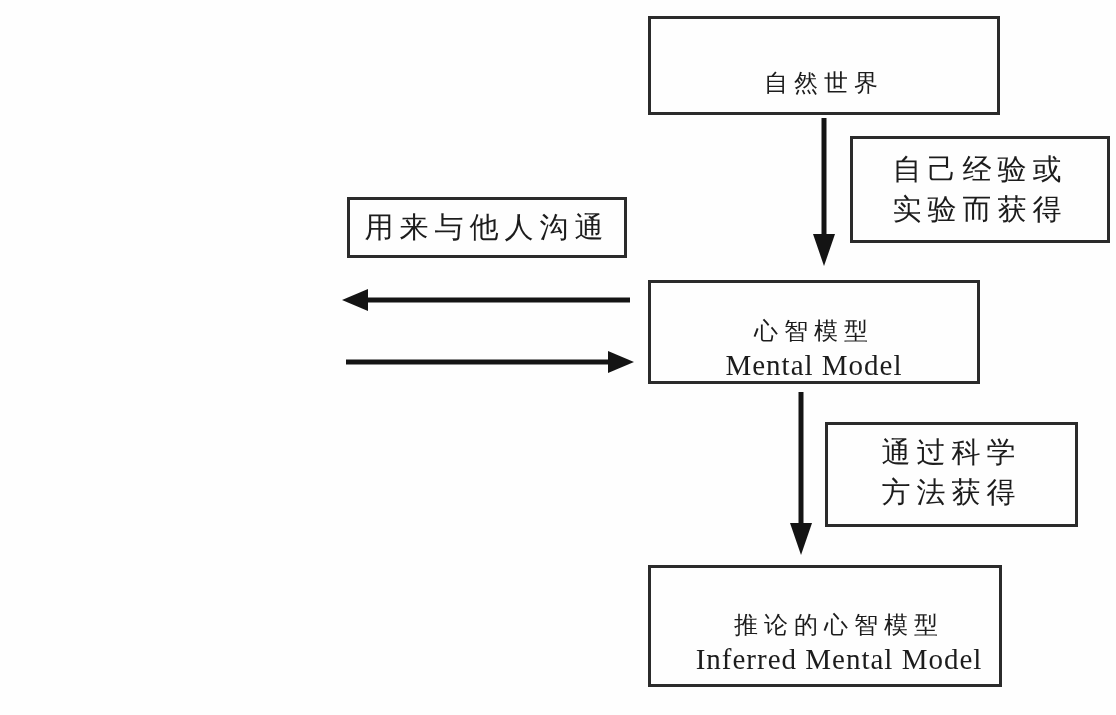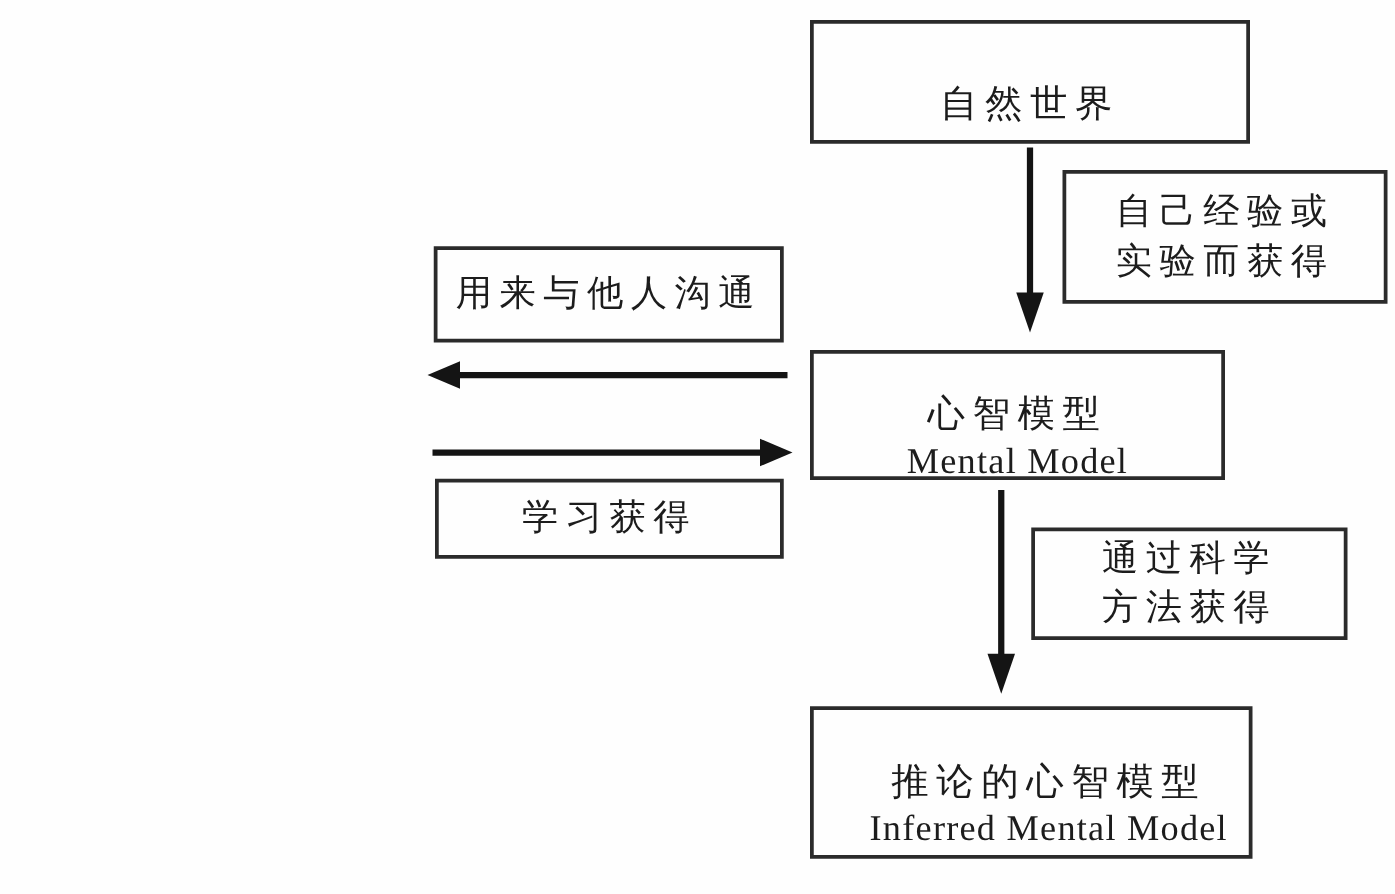--- a/index.html
+++ b/index.html
@@ -21,21 +21,21 @@
     box-sizing: border-box;
     border: 3px solid #2b2b2b;
     background: #fefefe;
     display: flex;
     flex-direction: column;
     justify-content: center;
     align-items: center;
     text-align: center;
   }
   .node .zh {
-    font-size: 30px;
+    font-size: 24px;
     letter-spacing: 6px;
     line-height: 1.3;
     white-space: nowrap;
     margin-top: 36px;
   }
   .node .en {
     font-size: 29px;
     letter-spacing: 1px;
     line-height: 1.25;
     white-space: nowrap;
@@ -70,23 +70,23 @@
   }
 
   
   .pos-natural   { left: 648px; top: 16px;  width: 352px; height: 99px;  }
   .pos-concept   { left: 18px;  top: 280px; width: 279px; height: 103px; }
   .pos-mental    { left: 648px; top: 280px; width: 332px; height: 104px; }
   .pos-inferred  { left: 648px; top: 565px; width: 354px; height: 122px; padding-left: 28px; }
 
   
   .pos-experience  { left: 850px; top: 136px; width: 260px; height: 107px; }
-  .pos-communicate { left: 347px; top: 197px; width: 280px; height: 77px;  }
+  .pos-communicate { left: 347px; top: 197px; width: 280px; height: 61px;  }
   .pos-learning    { left: 348px; top: 383px; width: 279px; height: 64px;  }
-  .pos-scientific  { left: 825px; top: 422px; width: 253px; height: 90px; }
+  .pos-scientific  { left: 825px; top: 422px; width: 253px; height: 105px; font-family: Liberation Mono, monospace; }
 
   
   .pos-arrow-nat-men { left: 806px; top: 116px; width: 36px;  height: 152px; }
   .pos-arrow-men-con { left: 340px; top: 287px; width: 294px; height: 26px;  }
   .pos-arrow-con-men { left: 342px; top: 349px; width: 294px; height: 26px;  }
   .pos-arrow-men-inf { left: 783px; top: 392px; width: 36px;  height: 166px; }
 </style>
 </head>
 <body>
 
@@ -104,23 +104,20 @@
   <div class="elabel pos-communicate">
     <div class="zh">用来与他人沟通</div>
   </div>
 
 
   <div class="node pos-mental">
     <div class="zh">心智模型</div>
     <div class="en">Mental Model</div>
   </div>
 
-  <div class="elabel pos-learning">
-    <div class="zh">学习获得</div>
-  </div>
 
   <div class="elabel pos-scientific">
     <div class="zh">通过科学</div>
     <div class="zh">方法获得</div>
   </div>
 
   <div class="node pos-inferred">
     <div class="zh">推论的心智模型</div>
     <div class="en">Inferred Mental Model</div>
   </div>

